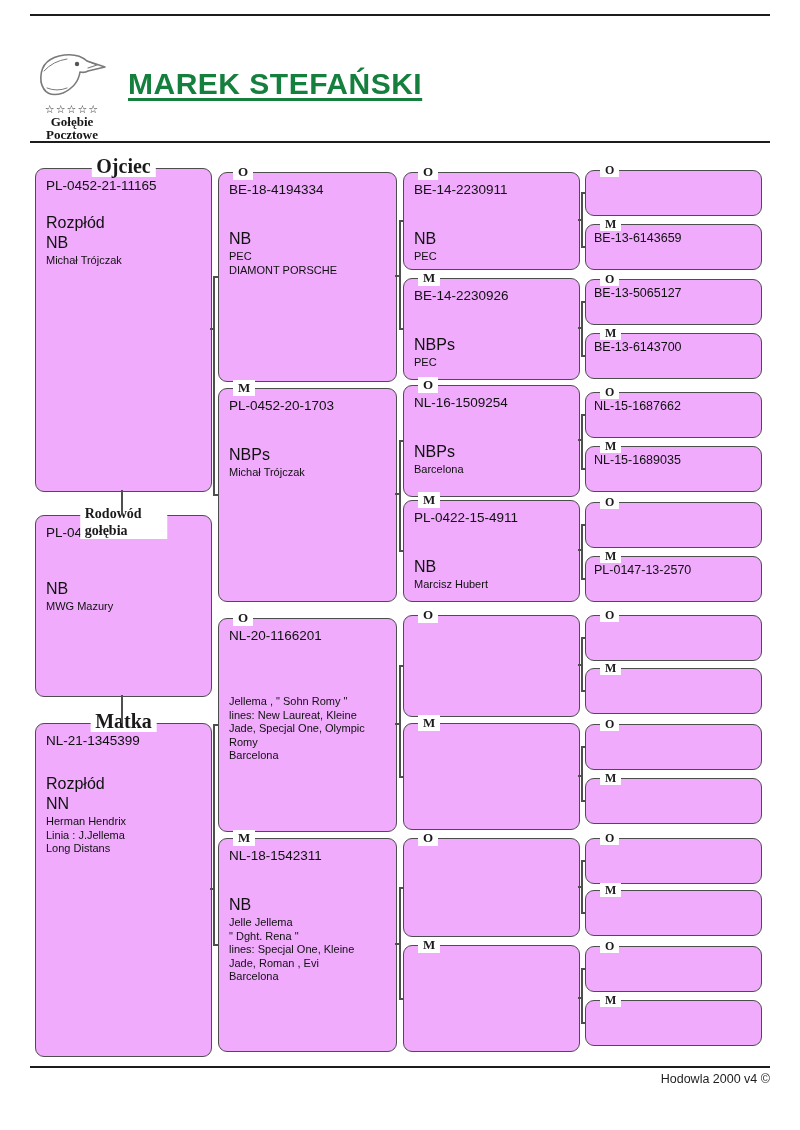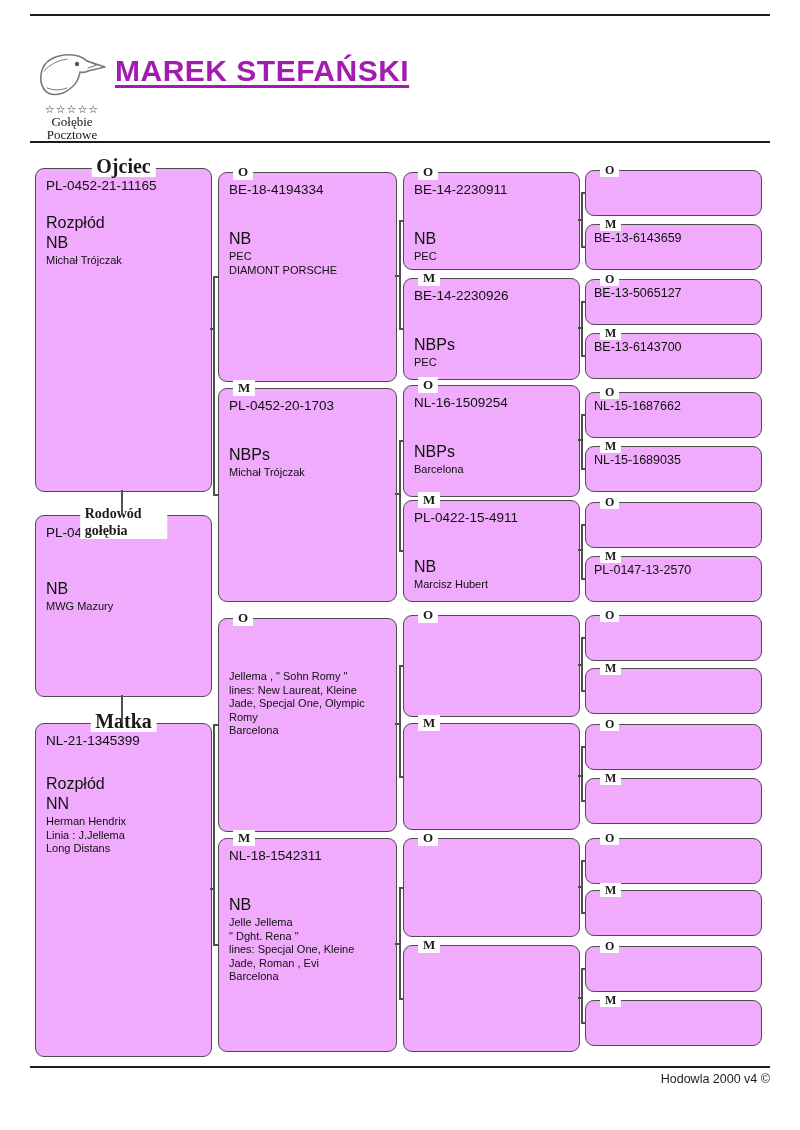--- a/index.html
+++ b/index.html
@@ -13,29 +13,29 @@
   .page { position: relative; width: 800px; height: 1130px; background: #fff; }
 
   
   .hr { position: absolute; left: 30px; width: 740px; height: 2px; background: #1c1c1c; }
   .top-rule    { top: 14px; }
   .header-rule { top: 141px; }
   .footer-rule { top: 1066px; }
 
   
   .title {
-    position: absolute; left: 115px; top: 54px; margin: 0;
+    position: absolute; left: 115px; top: 54px; margin: 13px;
     font-size: 30px; font-weight: bold; letter-spacing: .5px;
     text-decoration: underline; text-decoration-thickness: 2.5px; text-underline-offset: 4px;
-    font-family: "Liberation Sans", sans-serif; color: #a21caf;
+    font-family: "Liberation Sans", sans-serif; color: #15803d;
   }
   .logo { position: absolute; left: 28px; top: 50px; width: 88px; text-align: center; }
   .logo svg { display: block; margin: 0 auto; }
   .stars { font-size: 11px; letter-spacing: 1px; color: #333; line-height: 11px; }
-  .logo-name { font-family: "Liberation Serif", serif; font-weight: normal; font-size: 13px; line-height: 13px; color: #151515; }
+  .logo-name { font-family: "Liberation Serif", serif; font-weight: bold; font-size: 13px; line-height: 13px; color: #151515; }
 
   
   .footer-credit { position: absolute; right: 30px; top: 1072px; font-size: 12.5px; color: #1d1d1d; }
 
   
   .box { position: absolute; background: #f0abfc; border: 1.6px solid #4d4d4d; border-radius: 9px; }
   .box-label {
     position: absolute; top: -9px; left: 14px;
     background: #fff; padding: 0 5px;
     font-family: "Liberation Serif", serif; font-weight: bold;
@@ -141,20 +141,21 @@
         <div class="ring">PL-0452-20-1703</div>
         <div class="mid">
           <div>NBPs</div>
         </div>
         <div class="notes">
           <div>Michał Trójczak</div>
         </div>
       </div>
       <div class="box gen2" style="left: 218px; top: 618px; width: 177px; height: 212px;">
         <span class="box-label">O</span>
+        <div class="ring">NL-20-1166201</div>
         <div class="notes solo">
           <div>Jellema , " Sohn Romy "</div>
           <div>lines: New Laureat, Kleine</div>
           <div>Jade, Specjal One, Olympic</div>
           <div>Romy</div>
           <div>Barcelona</div>
         </div>
       </div>
       <div class="box gen2" style="left: 218px; top: 838px; width: 177px; height: 212px;">
         <span class="box-label">M</span>

